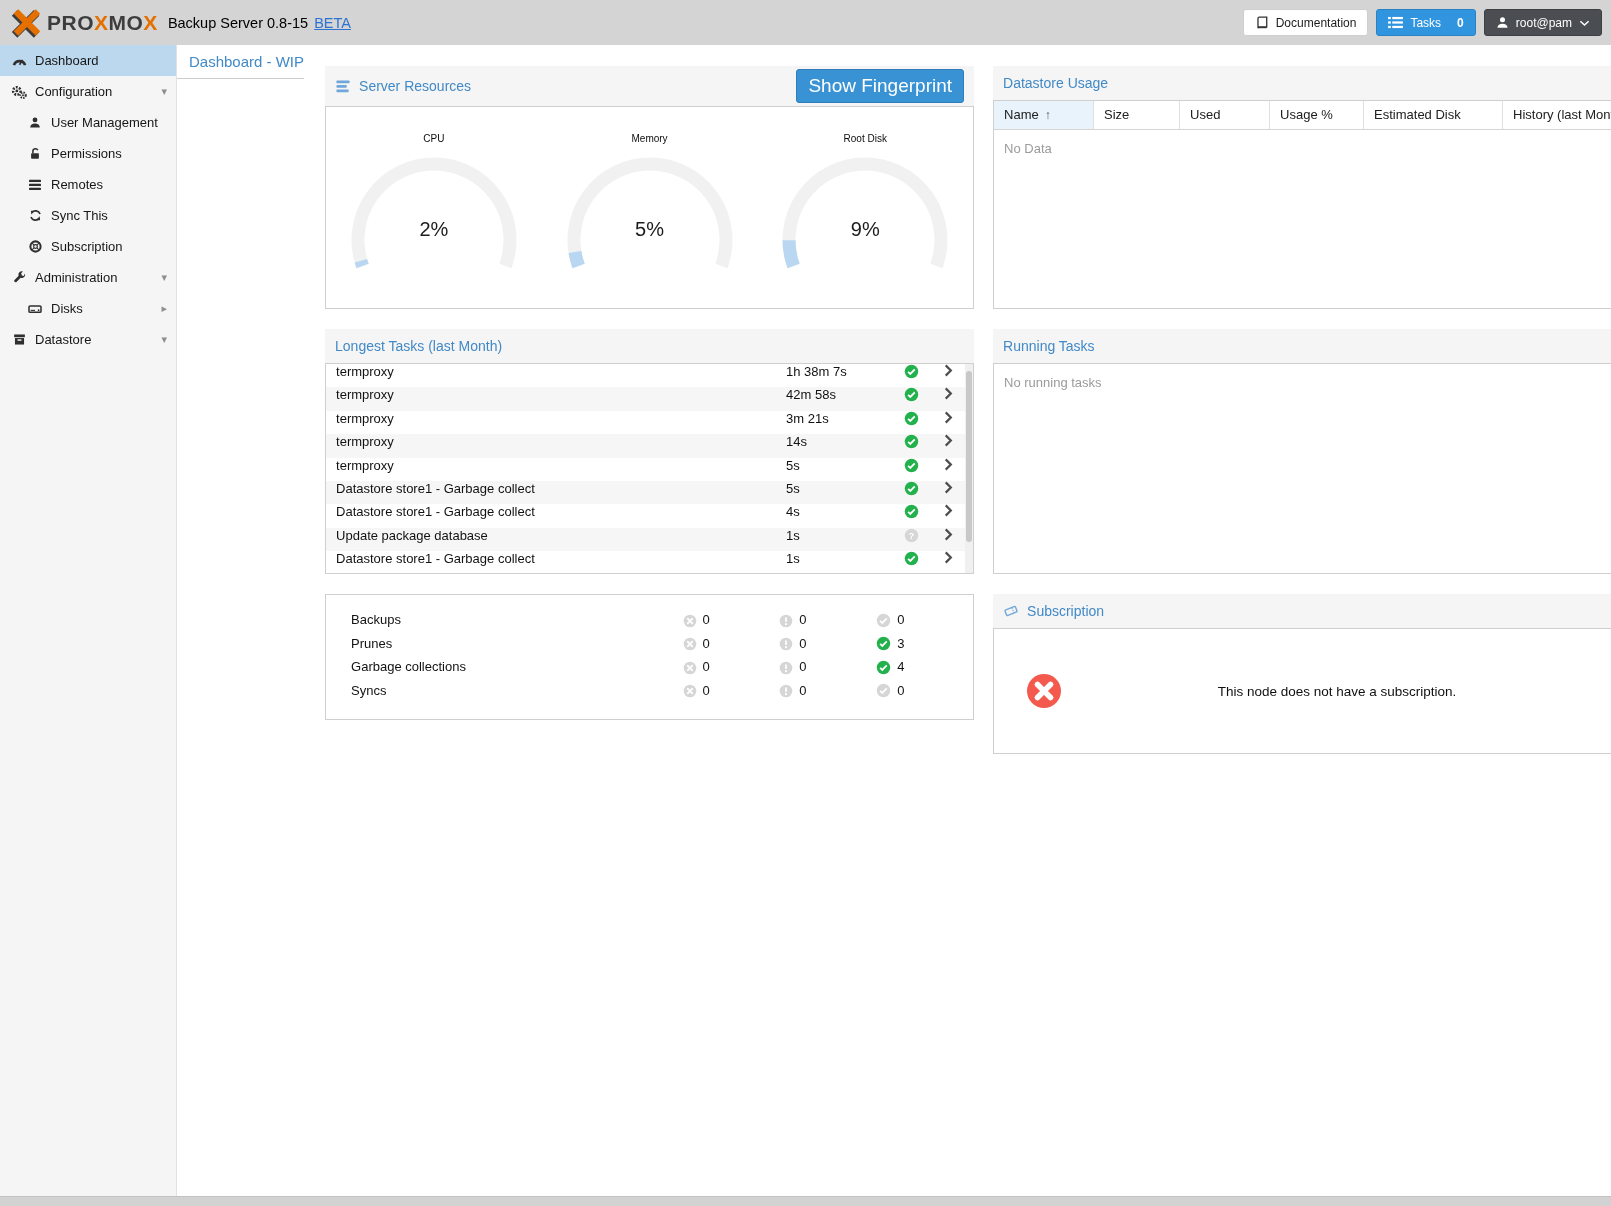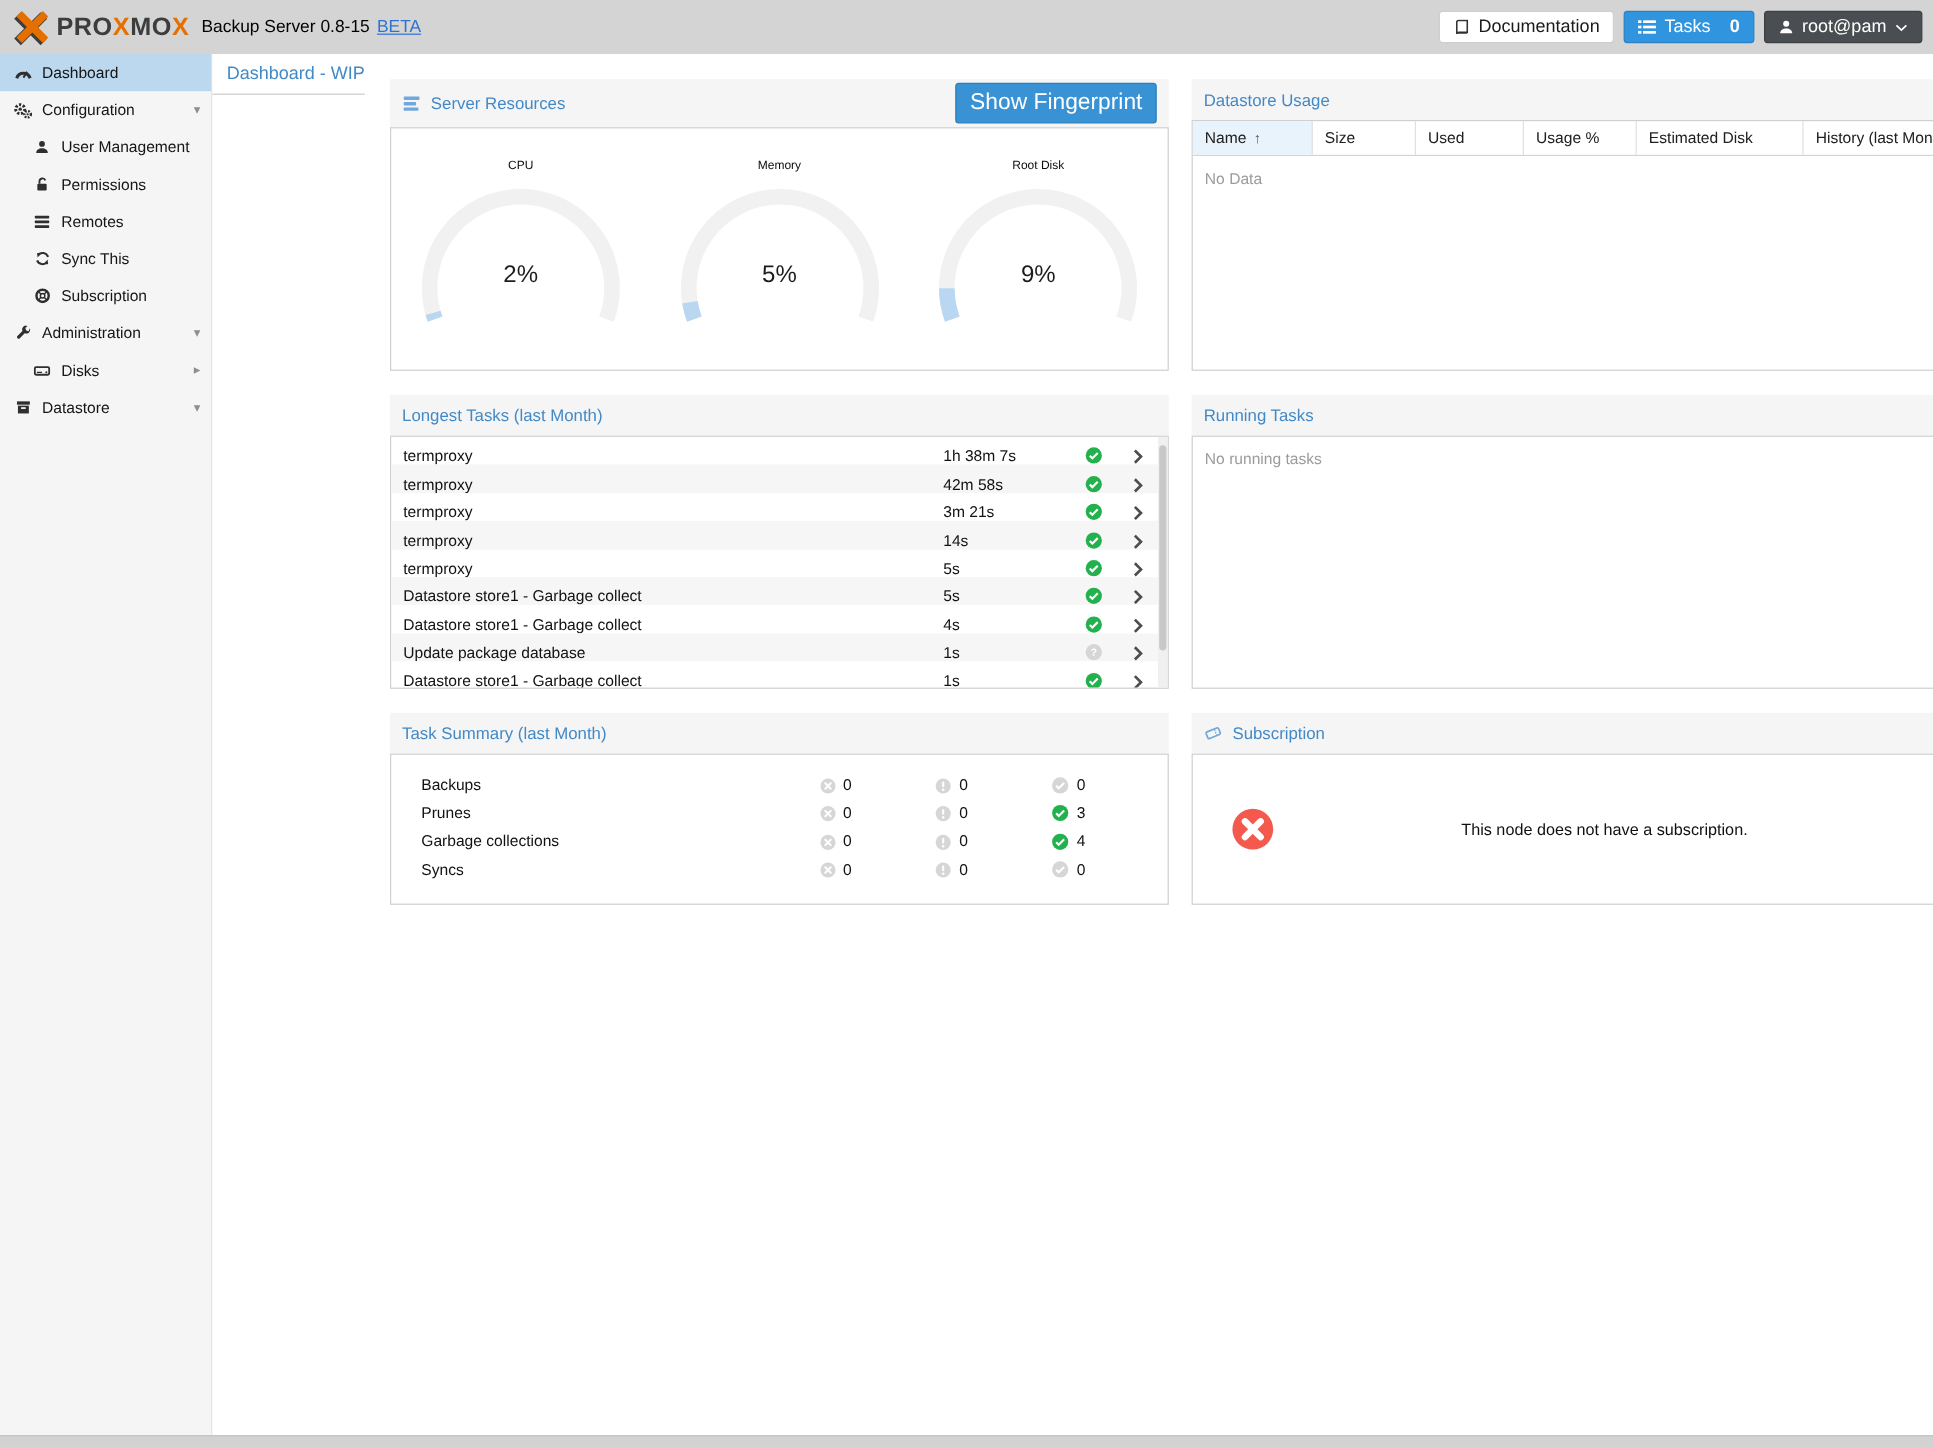--- a/index.html
+++ b/index.html
@@ -10,21 +10,21 @@
   }
   
   .topbar { height:45px; background:#d4d4d4; display:flex; align-items:center; padding:0 9px 0 10px; }
   .brand { display:flex; align-items:center; }
   .logo-word { font-size:21px; font-weight:bold; letter-spacing:.5px; color:#3d3d3d; margin-left:4px; }
   .logo-word .ox { color:#e57000; }
   .product { margin-left:10px; font-size:14.5px; color:#000; }
   .beta { margin-left:6px; font-size:14.5px; color:#2e72d2; text-decoration:underline; cursor:pointer; }
   .topbar-right { margin-left:auto; display:flex; align-items:center; gap:8px; }
   .tb-btn { display:inline-flex; align-items:center; gap:7px; height:27px; padding:0 11px; border-radius:3px;
-            font-size:15px; border:1px solid transparent; cursor:pointer;
+            font-size:12px; border:1px solid transparent; cursor:pointer;
             font-family:"Liberation Sans","DejaVu Sans",sans-serif;justify-content:center; }
   .tb-btn.light { background:#fff; border-color:#cfcfcf; color:#1b1b1b; }
   .tb-btn.blue  { background:#3094de; border-color:#2a82c4; color:#fff; }
   .tb-btn.blue .count { font-weight:bold; margin-left:9px; }
   .tb-btn.dark  { background:#4a4e52; border-color:#3c4043; color:#fff; }
   
   .app { display:flex; height:1151px; }
   .sidebar { width:177px; background:#f5f5f5; border-right:1px solid #e2e2e2; flex:none; }
   .side-item { height:31px; display:flex; align-items:center; padding-left:10px; cursor:pointer; color:#161616; }
   .side-item.lvl1 { padding-left:26px; }
@@ -60,21 +60,21 @@
   .du-head { display:flex; height:29px; border-bottom:1px solid #d5d5d5; }
   .du-cell { line-height:28px; padding-left:10px; border-right:1px solid #e0e0e0; color:#202020;
              white-space:nowrap; overflow:hidden; }
   .du-cell.sorted { background:#e8f3fb; }
   .du-cell .arrow { color:#555; margin-left:6px; font-size:12px; }
   .du-cell:last-child { border-right:none; flex:1; }
   .empty-text { color:#9b9b9b; padding:11px 10px; }
   
   .lt-body { height:211px; position:relative; overflow:hidden; }
   .lt-rows { margin-right:8px; }
-  .lt-row { height:23.4px; display:flex; align-items:flex-end; padding-left:10px; color:#121212; }
+  .lt-row { height:23.4px; display:flex; align-items:flex-start; padding-left:10px; color:#121212; }
   .lt-row:nth-child(even) { background:#f6f6f6; }
   .lt-name { width:450px; white-space:nowrap; overflow:hidden; }
   .lt-dur  { width:105px; }
   .lt-status { width:40px; display:flex; justify-content:center; }
   .lt-go { flex:1; display:flex; justify-content:center; cursor:pointer; }
   .lt-scroll { position:absolute; top:0; right:0; bottom:0; width:8px; background:#f0f0f0; }
   .lt-thumb { position:absolute; top:7px; left:1px; width:6px; height:82%; background:#c8c8c8; border-radius:3px; }
   
   .rt-body { height:211px; }
   
@@ -453,23 +453,20 @@
                   </span>
                 </div>
               </div>
             <div class="lt-scroll">
               <div class="lt-thumb"></div>
             </div>
           </div>
         </section>
 
         <section class="panel" style="margin-bottom:18px">
-          <div class="panel-header">
-            <span>Task Summary (last Month)</span>
-          </div>
           <div class="panel-body ts-body" id="ts-body">
               <div class="ts-row">
                 <span class="ts-label">Backups</span>
                 <span class="ts-group">
                   <span><svg width="14" height="14" viewBox="0 0 16 16">
                       <circle cx="8" cy="8" r="7.2" fill="#d6d6d6"></circle>
                       <g stroke="#fff" stroke-width="2" stroke-linecap="round">
                         <line x1="5.4" y1="5.4" x2="10.6" y2="10.6"></line>
                         <line x1="10.6" y1="5.4" x2="5.4" y2="10.6"></line>
                       </g>

